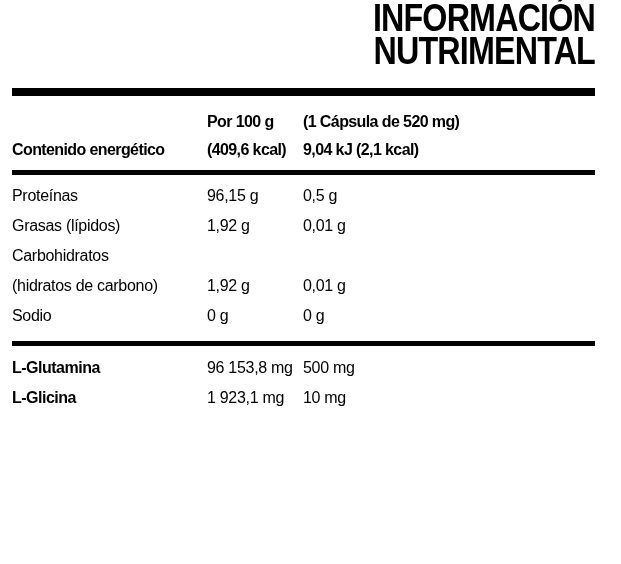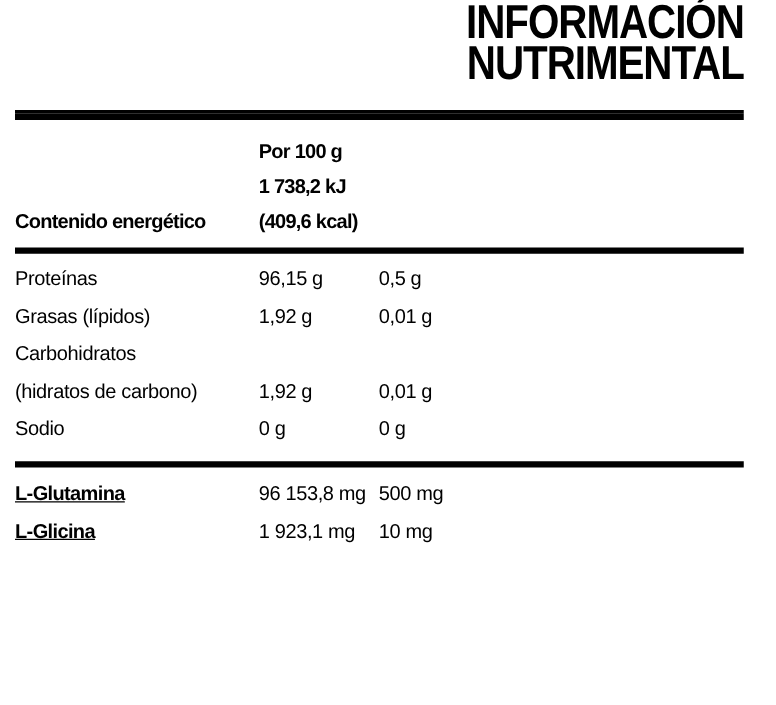--- a/index.html
+++ b/index.html
@@ -58,21 +58,21 @@
     padding: 12px 0 6px 0;
     align-items: end;
   }
   .thead .hcol { text-align: left; font-weight: 700; font-size: 16px; line-height: 28px; letter-spacing: -0.6px; }
   .thead .hlabel { text-align: left; font-weight: 700; font-size: 16px; line-height: 28px; letter-spacing: -0.6px; align-self: end; }
   .tbody { padding: 6px 0 10px 0; }
   .trow { display: contents; }
   .cell { font-size: 16px; line-height: 30px; letter-spacing: -0.3px; }
   .cell.lbl { text-align: left; }
   .cell.num { text-align: left; }
-  .aminos .cell.lbl { font-weight: 700; letter-spacing: -0.5px; text-decoration: underline; }
+  .aminos .cell.lbl { font-weight: 700; letter-spacing: -0.5px; }
   .aminos { padding: 7px 0 9px 0; }
   
   .zoom-btn {
     position: absolute;
     left: 558px;
     top: 546px;
     width: 56px;
     height: 36px;
     background: #ffffff;
     border: 2px solid #dcdcdc;
@@ -106,24 +106,25 @@
 
     <div class="rule-thin"></div>
 
 
     <div class="rule-thick"></div>
 
     <div class="grid thead">
       <div class="hlabel">Contenido energético</div>
       <div class="hcol">
         <div>Por 100 g</div>
-        <div>1 738,2 kJ</div>
         <div>(409,6 kcal)</div>
       </div>
       <div class="hcol">
+        <div>(1 Cápsula de 520 mg)</div>
+        <div>9,04 kJ (2,1 kcal)</div>
       </div>
     </div>
 
     <div class="rule-thick"></div>
 
     <div class="grid tbody">
       <div class="trow">
         <div class="cell lbl">Proteínas</div>
         <div class="cell num">96,15 g</div>
         <div class="cell num">0,5 g</div>

